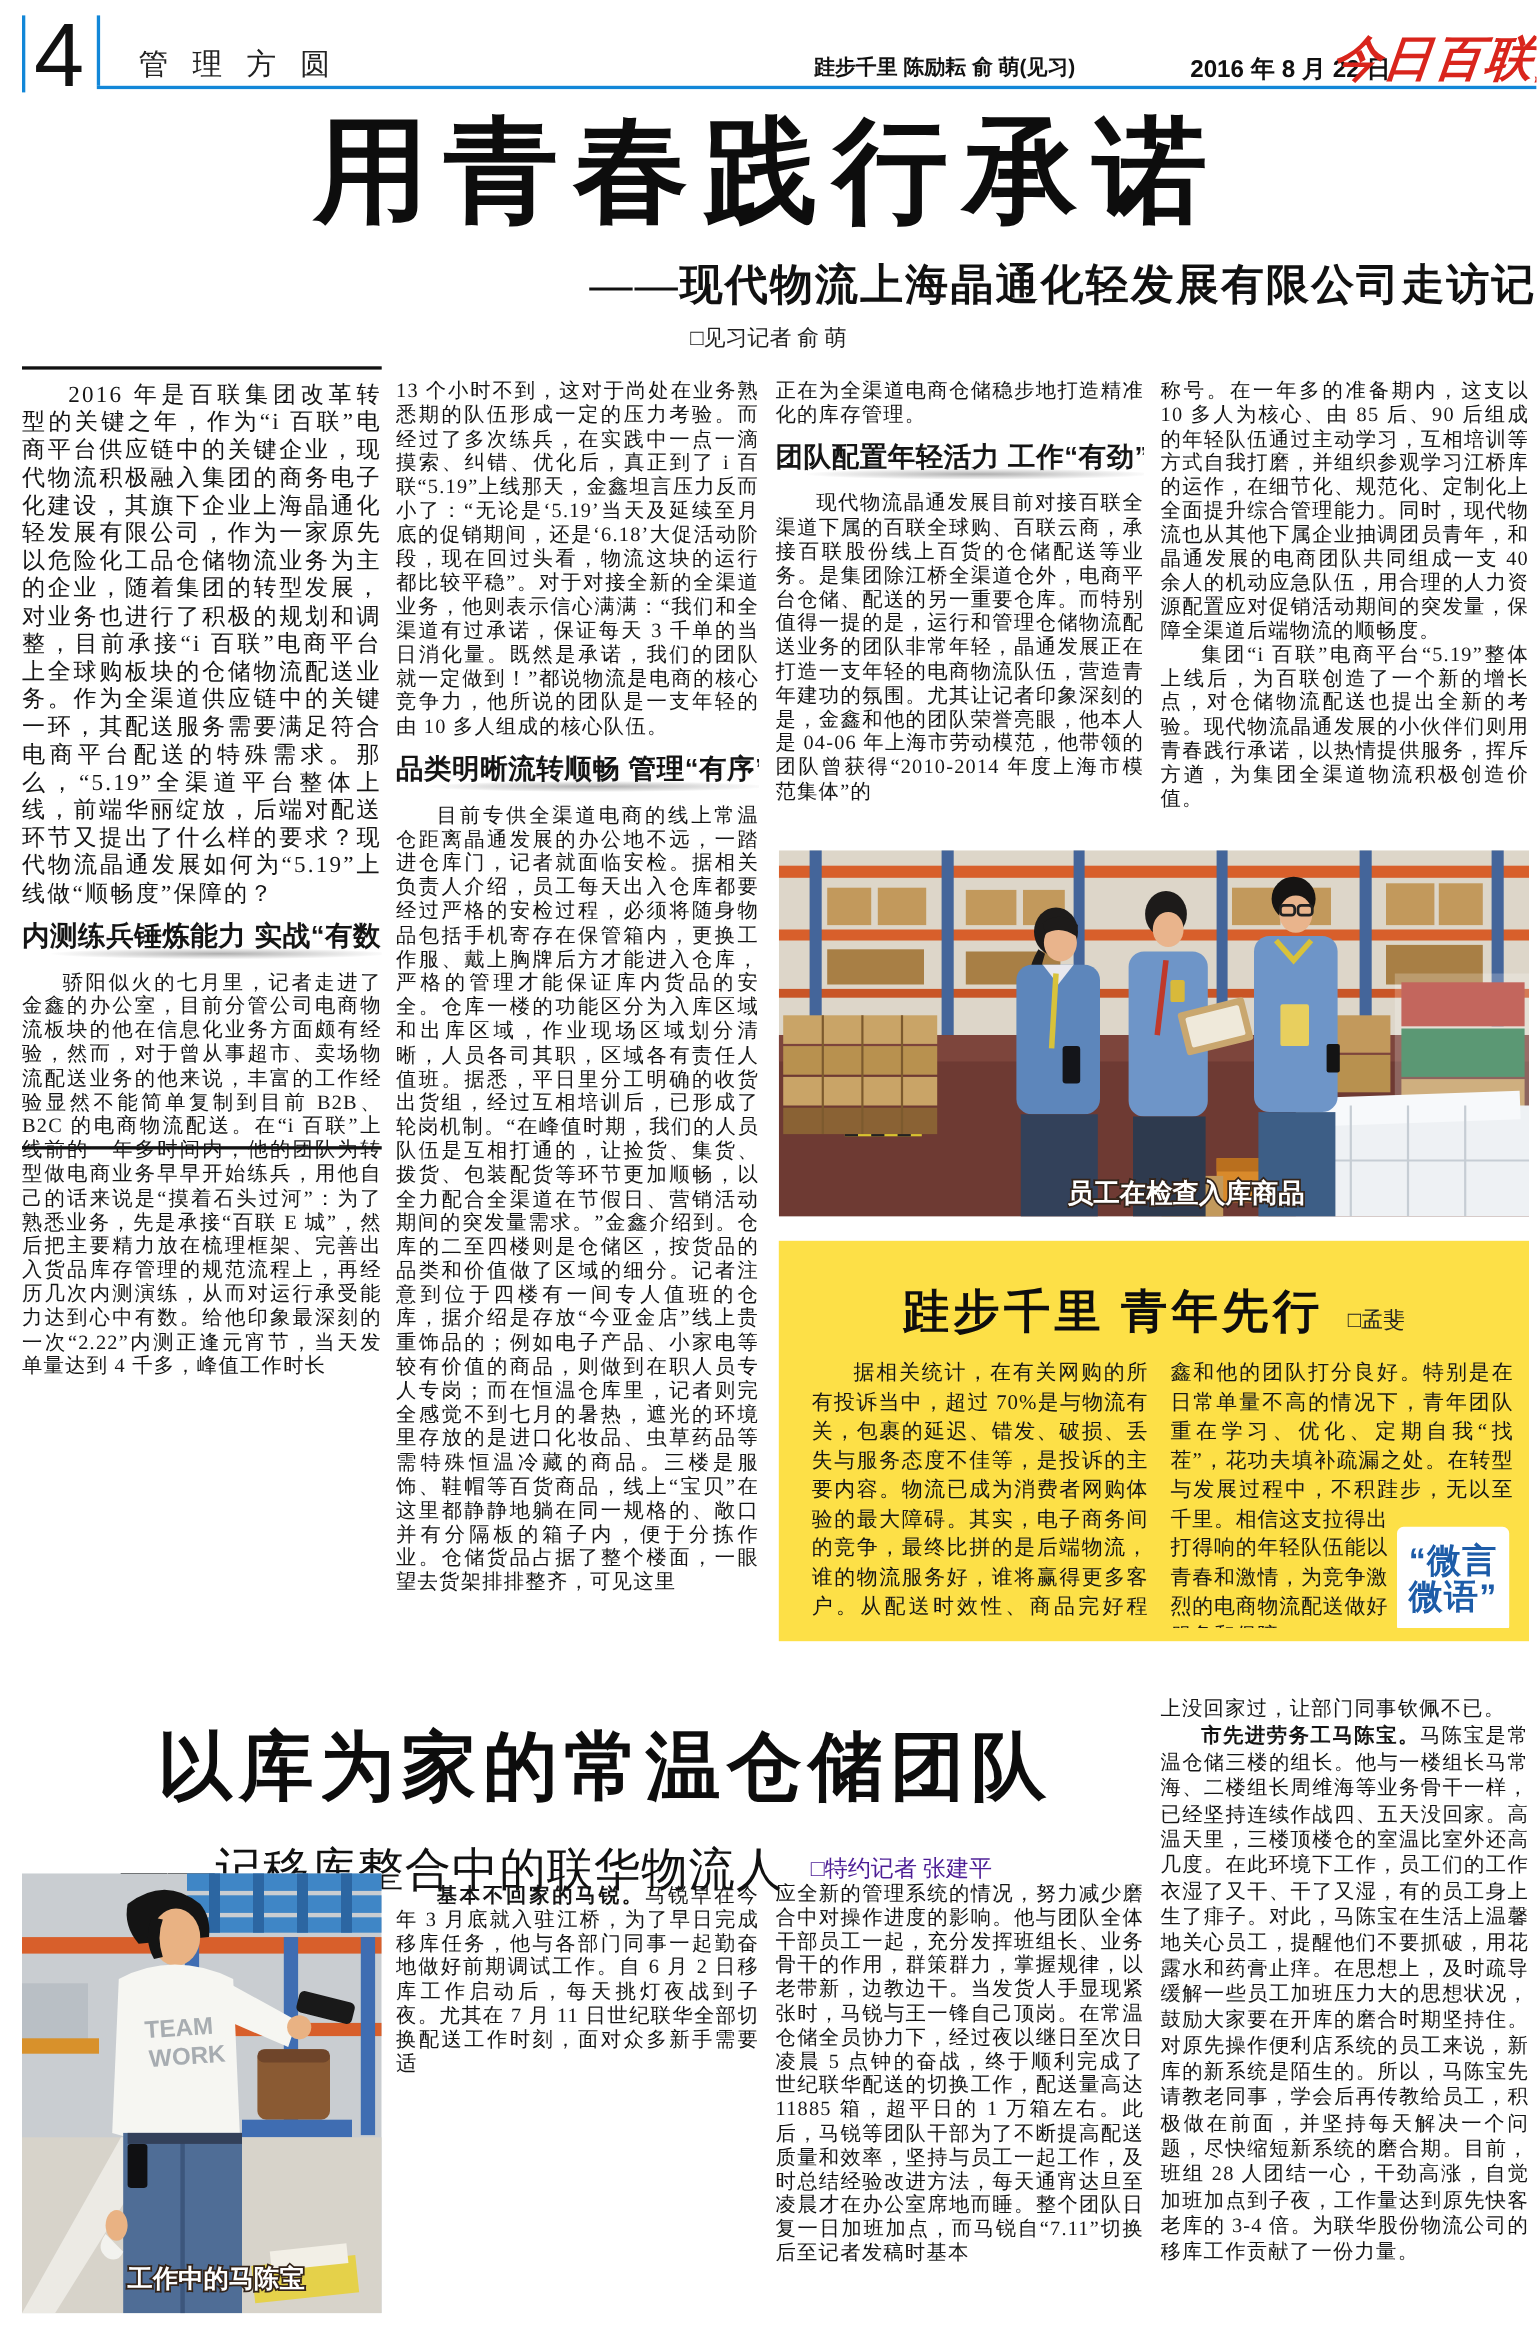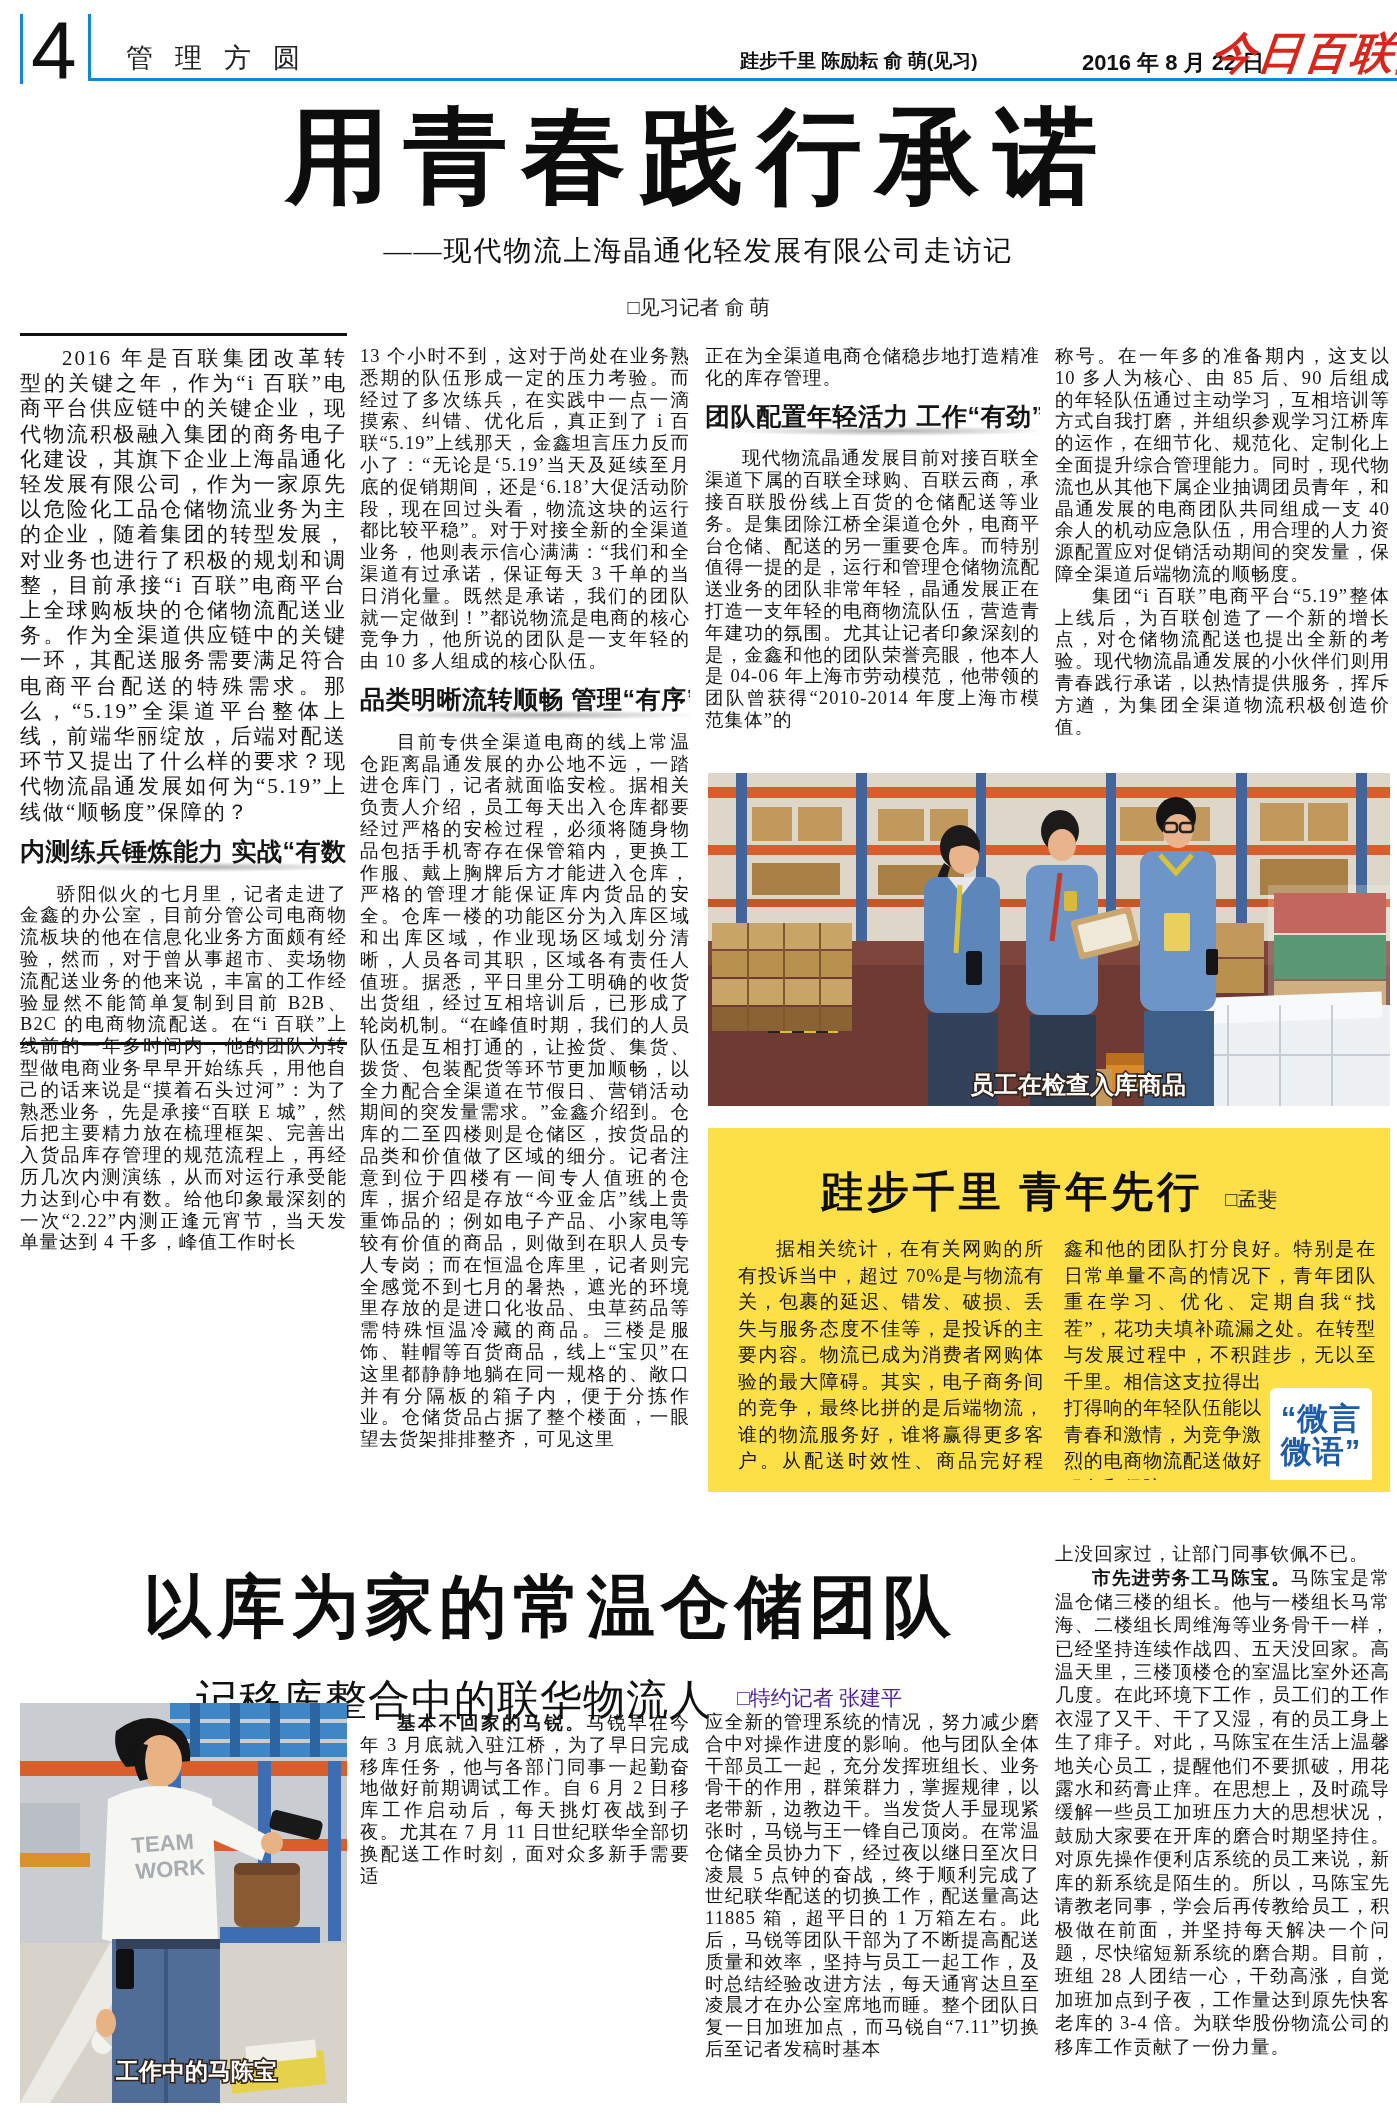--- a/index.html
+++ b/index.html
@@ -10,21 +10,21 @@
   .vline{width:3px;background:#1287d8;}
   .hline{height:3px;background:#1287d8;}
   .pagenum{font-family:"Liberation Sans","DejaVu Sans",sans-serif;font-weight:400;font-size:82px;line-height:1;color:#111;}
   .section-name{font-family:"Liberation Sans","DejaVu Sans",sans-serif;font-size:27px;letter-spacing:22px;color:#222;font-weight:500;white-space:nowrap;}
   .editors{font-family:"Liberation Sans","DejaVu Sans",sans-serif;font-size:19px;font-weight:700;color:#111;white-space:nowrap;}
   .date{font-family:"Liberation Sans","DejaVu Sans",sans-serif;font-size:22px;font-weight:700;color:#111;white-space:nowrap;}
   .masthead{font-style:italic;font-weight:900;font-size:44px;color:#d9251c;letter-spacing:2px;transform:skewX(-6deg);white-space:nowrap;}
   
   .headline1{width:100%;text-align:center;font-family:"Liberation Sans","DejaVu Sans",sans-serif;
              font-weight:900;font-size:104px;letter-spacing:14px;color:#0d0d0d;line-height:1;}
-  .subtitle1{width:100%;text-align:center;font-weight:400;font-size:28px;letter-spacing:2px;color:#111;}
+  .subtitle1{width:100%;text-align:right;font-weight:700;font-size:39px;letter-spacing:2px;color:#111;}
   .byline{font-size:20px;color:#222;}
   .byline-center{width:100%;text-align:center;}
   
   .body-col{font-size:18.5px;line-height:21.8px;letter-spacing:1.1px;text-align:justify;text-justify:inter-ideograph;overflow:hidden;}
   .body-col p{margin:0;text-indent:2em;}
   .body-col p.cont{text-indent:0;}
   .lede{font-size:21px;line-height:25.2px;letter-spacing:2px;}
   .rule{height:3px;background:#111;}
   .kicker{font-family:"Liberation Sans","DejaVu Sans",sans-serif;font-weight:900;font-size:25px;
           letter-spacing:0.5px;text-indent:0;margin:16px 0 12px;position:relative;padding-bottom:9px;white-space:nowrap;}

